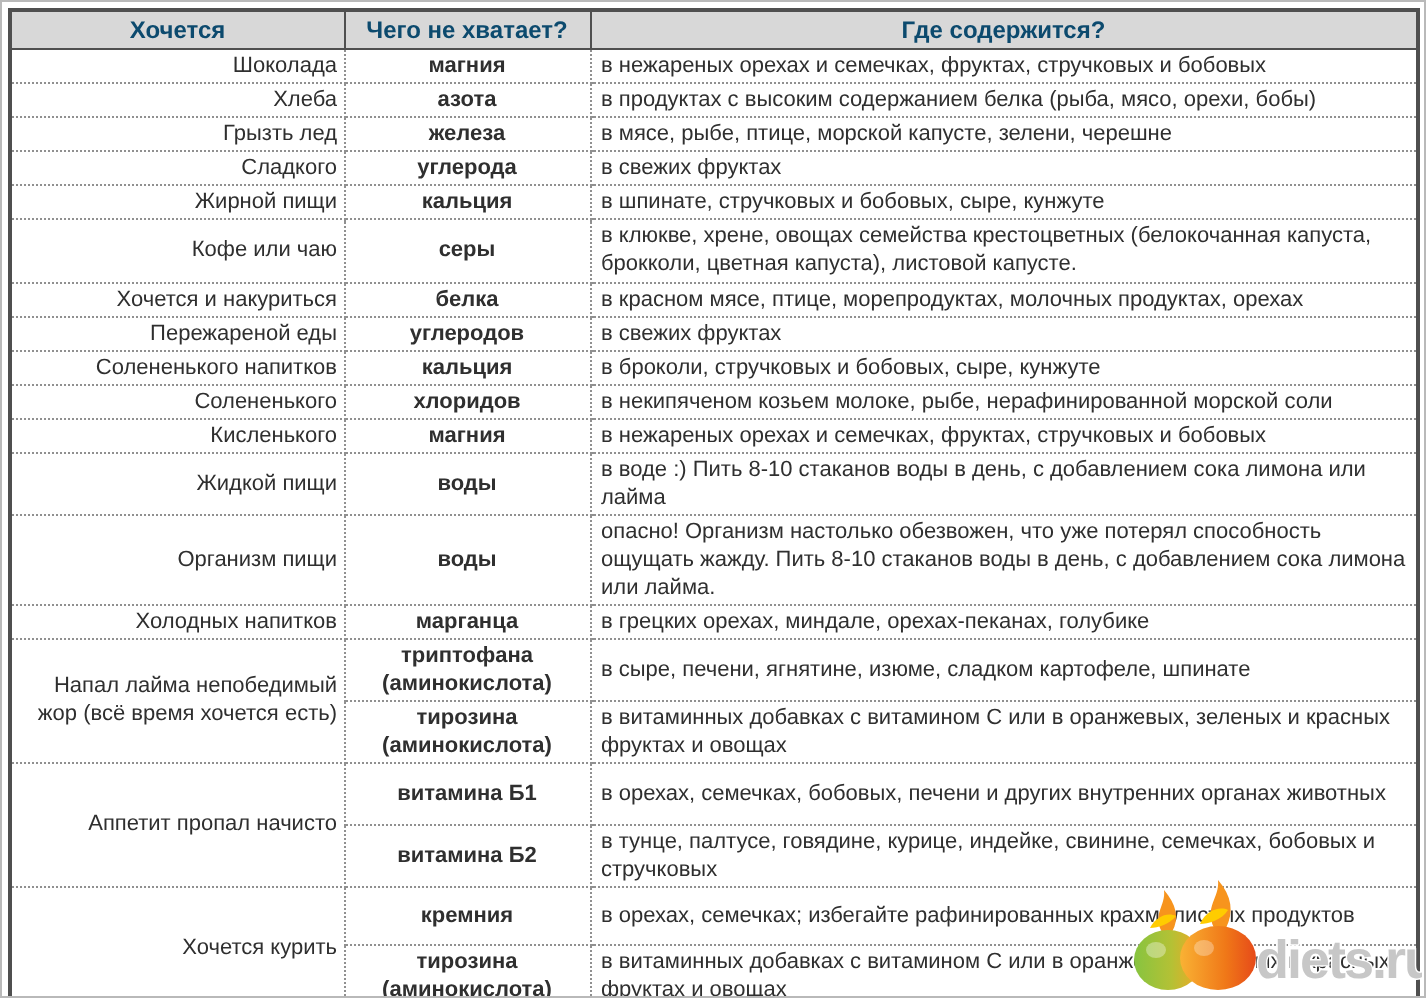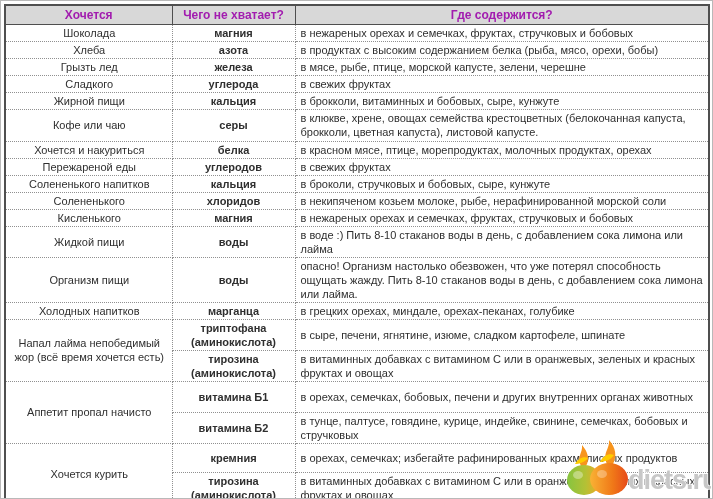--- a/index.html
+++ b/index.html
@@ -12,28 +12,28 @@
   table.cravings {
     position:absolute; left:3px; top:3px; width:706px;
     border-collapse:collapse; table-layout:fixed;
     border:2px solid #4f4f4f;
     font-size:11px; color:#2f2f2f;
   }
   col.c1 { width:167px; } col.c2 { width:123px; } col.c3 { width:auto; }
   thead tr { height:19px; }
   thead th {
     border:1px solid #4f4f4f; background:#d8d8d8;
-    font-size:12px; font-weight:bold; color:#a21caf;
+    font-size:12px; font-weight:bold; color:#0c4a6e;
     text-align:center; padding:1px 2px; line-height:14px;
   }
   tbody td {
     border:1px dotted #909090; vertical-align:middle;
     line-height:14px; background:#ffffff;
   }
-  tbody td.craving { text-align:center; padding:1px 3px 1px 4px; }
+  tbody td.craving { text-align:right; padding:1px 3px 1px 4px; }
   tbody td.lack    { text-align:center; padding:1px 4px;font-weight:bold; }
   tbody td.source  { text-align:left; padding:1px 4px 1px 5px; }
   tbody tr { height:17px; }
   tbody tr:nth-child(6)  { height:32px; }
   tbody tr:nth-child(12) { height:31px; }
   tbody tr:nth-child(13) { height:45px; }
   tbody tr:nth-child(15) { height:28px; }
   tbody tr:nth-child(16) { height:31px; }
   tbody tr:nth-child(17) { height:31px; }
   tbody tr:nth-child(18) { height:27px;padding-left:35px; }
@@ -83,21 +83,21 @@
           <td class="source">в мясе, рыбе, птице, морской капусте, зелени, черешне</td>
         </tr>
         <tr>
           <td class="craving">Сладкого</td>
           <td class="lack">углерода</td>
           <td class="source">в свежих фруктах</td>
         </tr>
         <tr>
           <td class="craving">Жирной пищи</td>
           <td class="lack">кальция</td>
-          <td class="source">в брокколи, витаминных и бобовых, сыре, кунжуте</td>
+          <td class="source">в шпинате, стручковых и бобовых, сыре, кунжуте</td>
         </tr>
         <tr>
           <td class="craving">Кофе или чаю</td>
           <td class="lack">серы</td>
           <td class="source">в клюкве, хрене, овощах семейства крестоцветных (белокочанная капуста, брокколи, цветная капуста), листовой капусте.</td>
         </tr>
         <tr>
           <td class="craving">Хочется и накуриться</td>
           <td class="lack">белка</td>
           <td class="source">в красном мясе, птице, морепродуктах, молочных продуктах, орехах</td>

